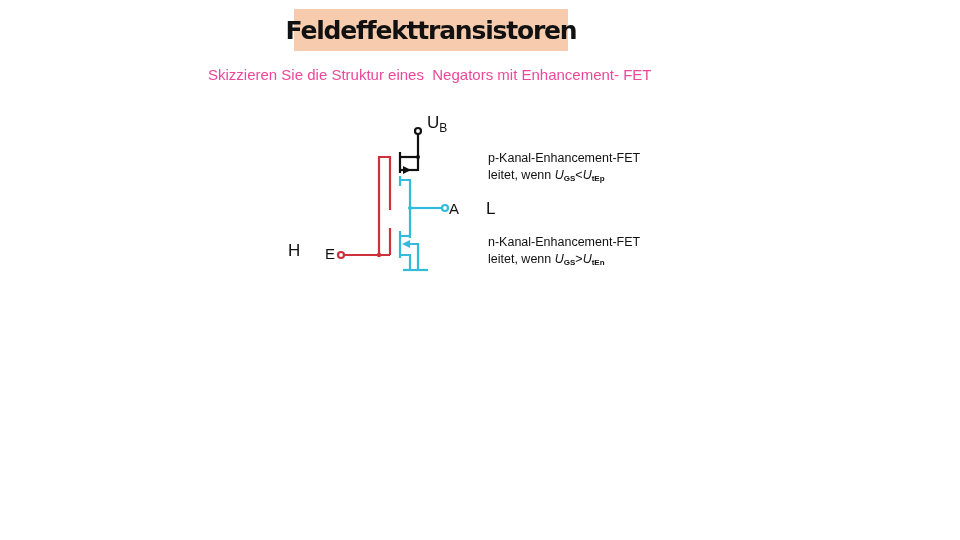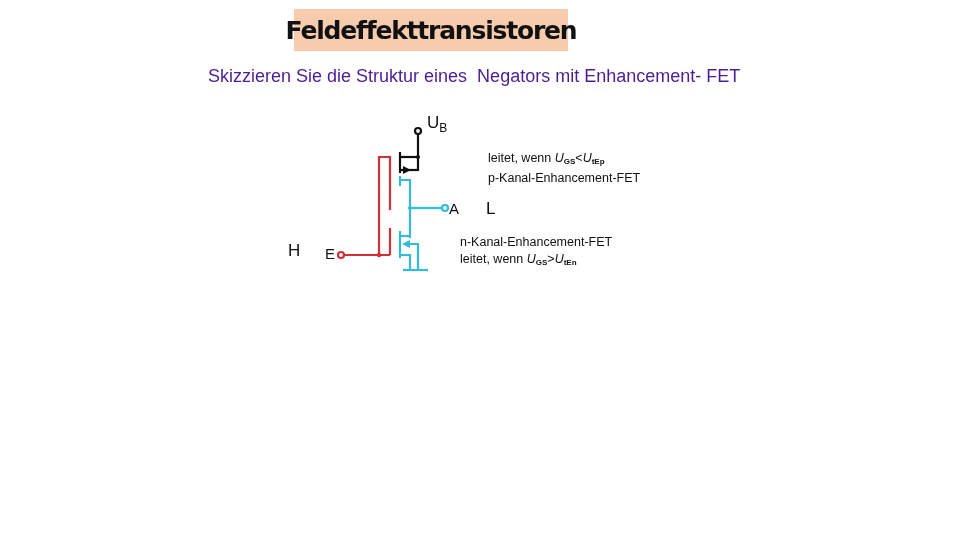--- a/index.html
+++ b/index.html
@@ -8,21 +8,21 @@
     position: absolute; left: 294px; top: 9px; width: 274px; height: 42px;
     background: #f6cbae;
     display: flex; align-items: center; justify-content: center;
   }
   .title-text {
     font-family: "DejaVu Sans", sans-serif; font-weight: bold;
     font-size: 25px; color: #111; letter-spacing: -1.2px;
   }
   .subtitle {
     position: absolute; left: 208px; top: 66px;
-    font-family: "Liberation Sans", sans-serif; font-size: 18px; color: #4c1d95;
+    font-family: "Liberation Sans", sans-serif; font-size: 15px; color: #ec4899;
     white-space: pre;
   }
   .label {
     position: absolute; font-family: "Liberation Sans", sans-serif; color: #111;
   }
   .lbl-big { font-size: 17px; }
   .note {
     position: absolute; font-family: "Liberation Sans", sans-serif; font-size: 12.5px;
     color: #111; line-height: 17px;
   }
@@ -76,20 +76,20 @@
   <circle cx="410" cy="208" r="2" fill="#33bbdd"></circle>
 </svg>
 
 <div class="label lbl-big" style="left:427px; top:113px;"><span>U</span><sub style="font-size:12px;">B</sub></div>
 <div class="label" style="left:449px; top:200px; font-size:15px;">A</div>
 <div class="label" style="left:325px; top:245px; font-size:15px;">E</div>
 <div class="label lbl-big" style="left:288px; top:241px;">H</div>
 <div class="label lbl-big" style="left:486px; top:199px;">L</div>
 
 <div class="note" style="left:488px; top:150px;">
+  <div>p-Kanal-Enhancement-FET</div>
   <div><span>leitet, wenn </span><span class="it">U</span><sub>GS</sub><span>&lt;</span><span class="it">U</span><sub>tEp</sub></div>
-  <div>p-Kanal-Enhancement-FET</div>
 </div>
 
-<div class="note" style="left:460px; top:234px;">
+<div class="note" style="left:488px; top:234px;">
   <div>n-Kanal-Enhancement-FET</div>
   <div><span>leitet, wenn </span><span class="it">U</span><sub>GS</sub><span>&gt;</span><span class="it">U</span><sub>tEn</sub></div>
 </div>
 
 </body></html>

